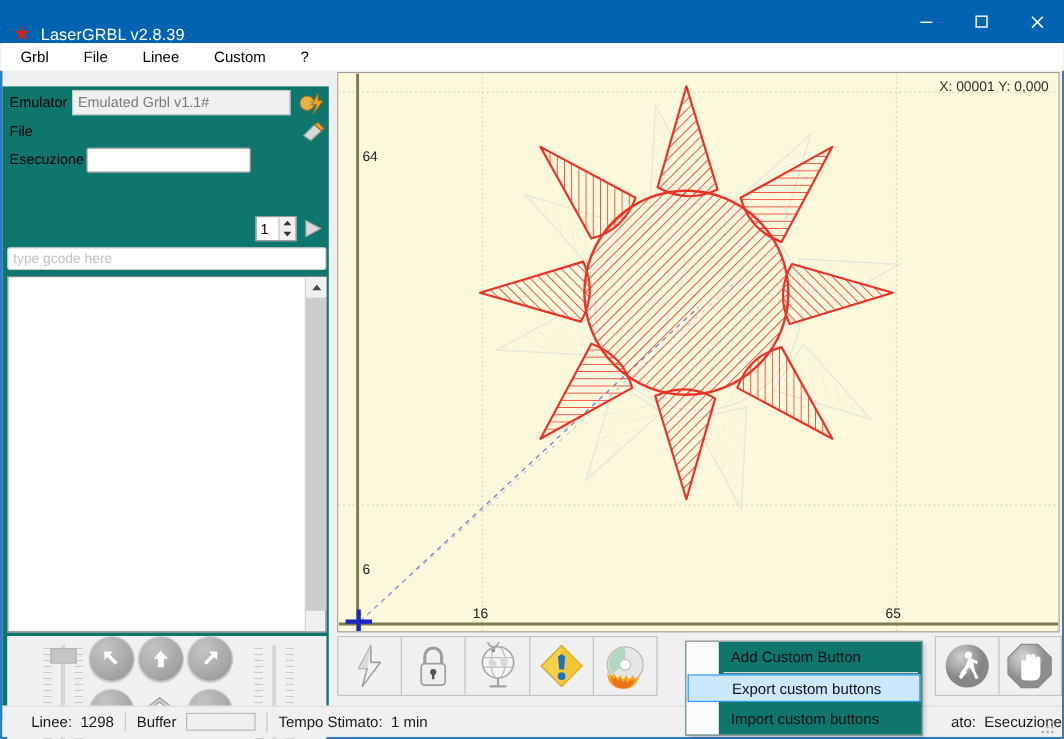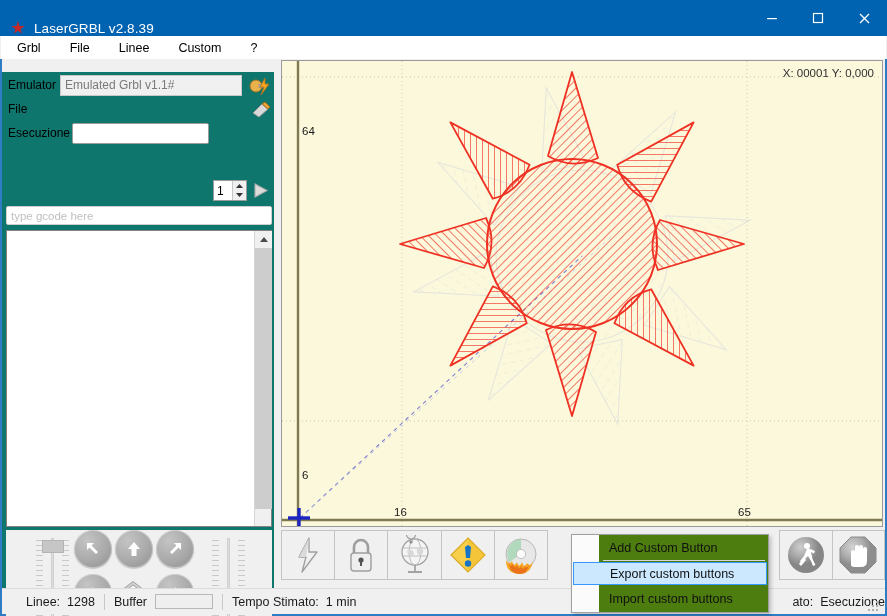--- a/index.html
+++ b/index.html
@@ -105,21 +105,21 @@
   
   .btmbar{position:absolute;left:281px;top:529px;width:602px;height:57px;background:#f0f0f0;}
   .tbgroup{position:absolute;top:1px;height:50px;border:1px solid #c4c4c4;box-sizing:border-box;background:#f0f0f0;display:flex;}
   .tbcell{width:53px;height:48px;display:flex;align-items:center;justify-content:center;}
   .tbcell + .tbcell{border-left:1px solid #c4c4c4;}
   .tbcell svg{display:block;}
 
   
   .ctxmenu{
     position:absolute;left:571px;top:534px;width:198px;height:79px;
-    background:#4d7c0f;border:1px solid #a0a0a0;box-sizing:border-box;
+    background:#0f766e;border:1px solid #a0a0a0;box-sizing:border-box;
     box-shadow:2px 2px 4px rgba(0,0,0,.22);z-index:60;
   }
   .ctx-gutter{position:absolute;left:0;top:0;width:27px;height:77px;background:#fbfbfb;}
   .ctx-item{position:absolute;left:1px;width:194px;height:23px;display:flex;align-items:center;
     font-size:12.5px;color:#111;padding-left:36px;box-sizing:border-box;}
   .ctx-item.sel{background:#cce8ff;border:1px solid #3399ff;box-sizing:border-box;}
   .ctx-sep{position:absolute;left:31px;top:25px;width:162px;height:1px;background:#d7d7d7;}
 
   
   .statusbar{

